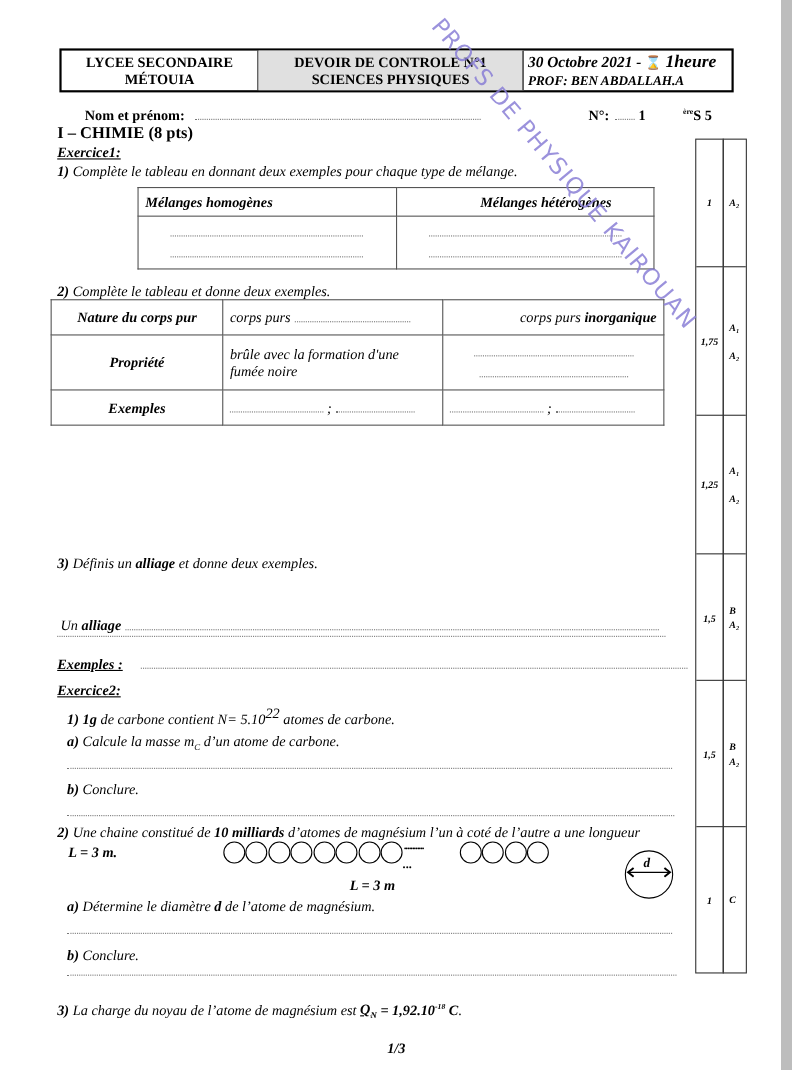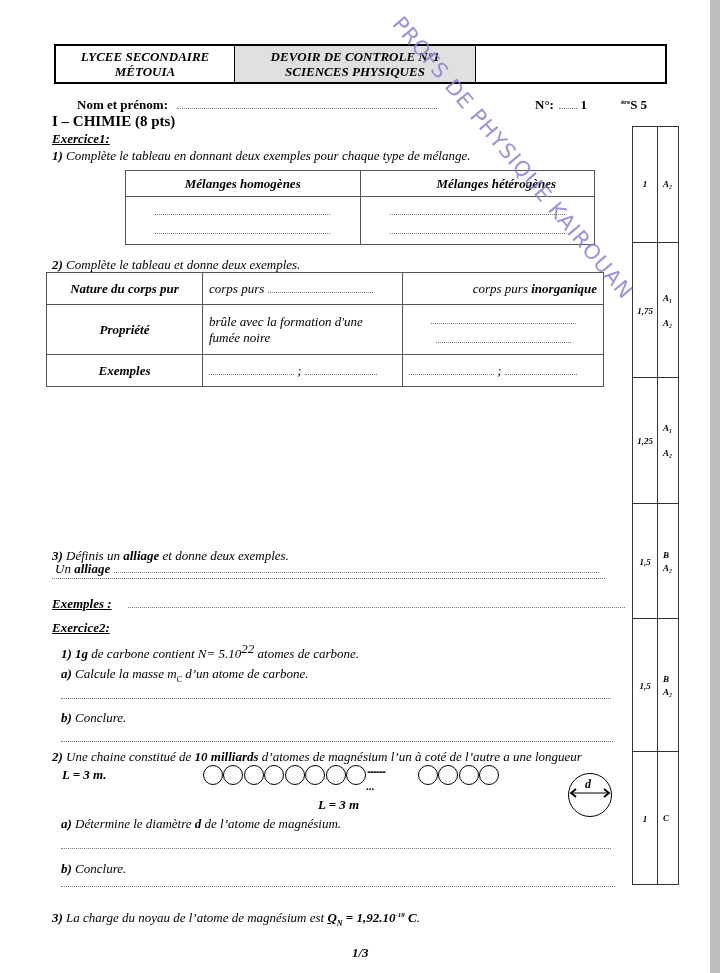--- a/index.html
+++ b/index.html
@@ -3,21 +3,21 @@
 <meta charset="utf-8">
 <style>
   html, body { margin:0; padding:0; }
   body { width:720px; height:973px; background:#ffffff; position:relative; overflow:hidden;
          font-family:"Liberation Serif", serif; color:#000; }
   .abs { position:absolute; }
   .grey-strip { position:absolute; left:710px; top:0; width:10px; height:973px; background:#bdbdbd; }
 
   
   .hdr { position:absolute; left:54px; top:44px; width:613px; height:40px; border:2px solid #000; display:flex; box-sizing:border-box; }
-  .hdr > div { box-sizing:border-box; display:flex; flex-direction:column; justify-content:center;font-style:italic; }
+  .hdr > div { box-sizing:border-box; display:flex; flex-direction:column; justify-content:center; }
   .hdr .c1 { width:179px; border-right:1px solid #000; text-align:center; font-weight:bold; font-size:13px; line-height:15px; }
   .hdr .c2 { width:241px; border-right:1px solid #000; background:#e0e0e0; text-align:center; font-weight:bold; font-size:13px; line-height:15px; }
   .hdr .c3 { flex:1; padding-left:4px; font-weight:bold; font-style:italic; }
   .hdr .c3 .l1 { font-size:14px; line-height:16px; }
   .hdr .c3 .l2 { font-size:12px; line-height:14px; }
 
   .dots { display:inline-block; border-bottom:1px dotted #777; height:0; vertical-align:baseline; }
   .b { font-weight:bold; }
   .i { font-style:italic; }
   .bi { font-weight:bold; font-style:italic; }
@@ -44,40 +44,44 @@
 
 <div class="hdr">
   <div class="c1">
     <span>LYCEE SECONDAIRE</span>
     <span>MÉTOUIA</span>
   </div>
   <div class="c2">
     <span>DEVOIR DE CONTROLE N°1</span>
     <span>SCIENCES PHYSIQUES</span>
   </div>
+  <div class="c3">
+    <div class="l1"><span>30 Octobre 2021 - </span><span style="font-style:normal;font-size:12px;">⌛</span> <span style="font-size:16px;">1heure</span></div>
+    <div class="l2"><span>PROF: BEN ABDALLAH.A</span></div>
+  </div>
 </div>
 
 <div class="abs b" style="left:77px;top:97px;font-size:13px;">
   <span>Nom et prénom:</span>
   <span class="dots" style="width:260px;margin-left:6px;"></span>
 </div>
 <div class="abs b" style="left:535px;top:97px;font-size:13px;">
   <span>N°:</span>
   <span class="dots" style="width:18px;margin-left:2px;"></span>
   <span><span>1</span><sup style="font-size:7px;margin-left:34px;">ère</sup><span>S 5</span></span>
 </div>
 
 <div class="abs b" style="left:52px;top:113px;font-size:15px;">I – CHIMIE (8 pts)</div>
 <div class="abs bi u t13" style="left:52px;top:131px;">Exercice1:</div>
 <div class="abs i t13" style="left:52px;top:148px;"><span class="b">1)</span><span> Complète  le tableau en donnant deux exemples pour chaque type de mélange.</span></div>
 
 <table class="grid" style="left:125px;top:170px;width:470px;">
   <tbody>
       <tr style="height:26px;">
-    <td class="bi" style="text-align:center;width:50%;">Mélanges homogènes</td>
+    <td class="bi" style="text-align:left;width:50%;">Mélanges homogènes</td>
     <td class="bi" style="text-align:center;padding-left:44px;">Mélanges hétérogènes</td>
   </tr>
   <tr style="height:48px;">
     <td style="text-align:center;">
       <div class="dots" style="width:175px;"></div><br><div class="dots" style="width:175px;margin-top:14px;"></div>
     </td>
     <td style="text-align:center;">
       <div class="dots" style="width:175px;"></div><br><div class="dots" style="width:175px;margin-top:14px;"></div>
     </td>
   </tr>
@@ -99,21 +103,21 @@
     <td style="text-align:center;"><div class="dots" style="width:145px;"></div><br><div class="dots" style="width:135px;margin-top:14px;"></div></td>
   </tr>
   <tr style="height:32px;">
     <td class="bi" style="text-align:center;"><span>Exemples</span></td>
     <td><span class="dots" style="width:85px;"></span> <span>;</span> <span class="dots" style="width:72px;"></span></td>
     <td><span class="dots" style="width:85px;"></span> <span>;</span> <span class="dots" style="width:72px;"></span></td>
   </tr>
 </tbody>
   </table>
 
-<div class="abs i t13" style="left:52px;top:548px;"><span class="b">3)</span><span> Définis un </span><span class="b">alliage</span><span>  et donne deux exemples.</span></div>
+<div class="abs i t13" style="left:52px;top:504px;"><span class="b">3)</span><span> Définis un </span><span class="b">alliage</span><span>  et donne deux exemples.</span></div>
 <div class="abs i t13" style="left:55px;top:561px;"><span>Un </span><span class="b">alliage</span> <span class="dots" style="width:485px;"></span></div>
 <div class="abs dots" style="left:52px;top:578px;width:553px;"></div>
 <div class="abs bi u t13" style="left:52px;top:596px;">Exemples :</div>
 <div class="abs dots" style="left:128px;top:607px;width:497px;"></div>
 
 <div class="abs bi u t13" style="left:52px;top:620px;">Exercice2:</div>
 <div class="abs i t13" style="left:61px;top:641px;"><span class="b">1)</span> <span class="b">1g</span><span> de carbone contient N= 5.10</span><sup style="font-size:13px;">22</sup><span> atomes de carbone.</span></div>
 <div class="abs i t13" style="left:61px;top:666px;"><span class="b">a)</span><span> Calcule la masse m</span><sub style="font-size:8px;">C</sub><span> d’un atome de carbone.</span></div>
 <div class="abs dots" style="left:61px;top:698px;width:550px;"></div>
 <div class="abs i t13" style="left:61px;top:710px;"><span class="b">b)</span><span> Conclure.</span></div>

